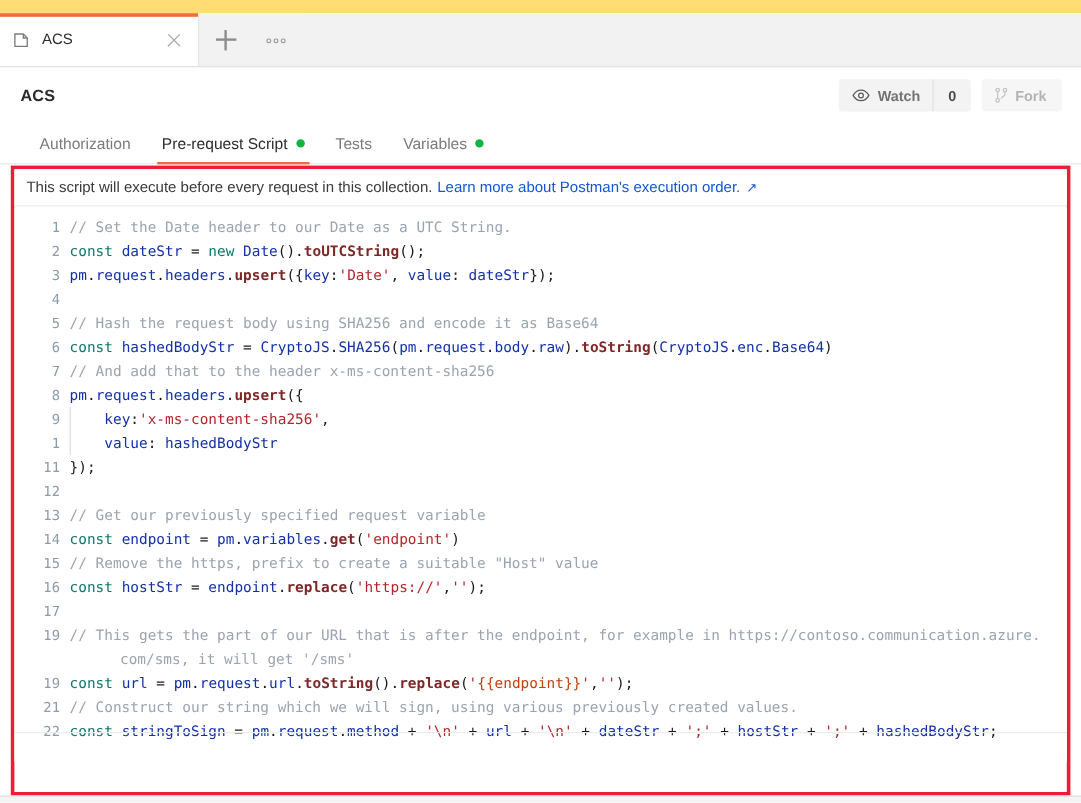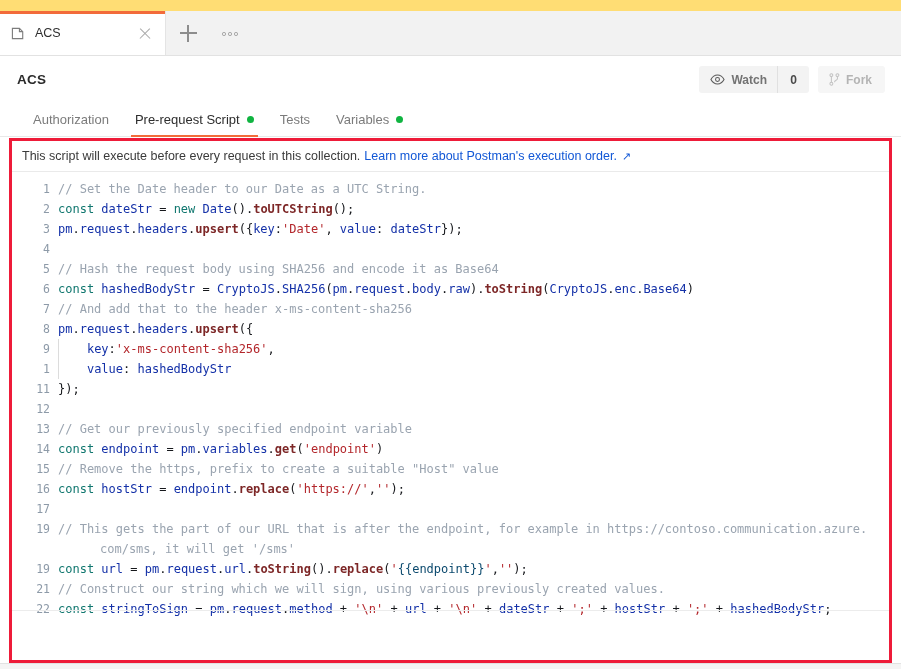--- a/index.html
+++ b/index.html
@@ -156,21 +156,21 @@
   .wrapline { padding-left: 42px; display:block; }
 
   
   .cm  { color:#9aa4b0; }          
   .kw  { color:#0f766e; font-weight:400; }  
   .id  { color:#1431a8; }          
   .pl  { color:#16181c; }          
   .prop{ color:#1431a8; }          
   .meth{ color:#7d2727; font-weight:700; }  
   .str { color:#b3262b; }          
-  .var { color:#0c4a6e;text-align:center; }          
+  .var { color:#c2410c;text-align:center; }          
 
   .editor-bottom-rule {
     position:absolute; left:0; right:0; bottom:24px; height:1px; background:#ececec;
   }
 
   .page-bottom {
     position:absolute; left:0; right:0; bottom:0; height:6px; background:#f4f4f4;
     border-top:1px solid #e2e2e2;
   }
 </style>
@@ -309,21 +309,21 @@
           <span class="code"><span class="pl">});</span></span>
         </div>
 
         <div class="code-row">
           <span class="gutter">12</span>
           <span class="code"></span>
         </div>
 
         <div class="code-row">
           <span class="gutter">13</span>
-          <span class="code"><span class="cm">// Get our previously specified endpoint variable</span></span>
+          <span class="code"><span class="cm">// Get our previously specified request variable</span></span>
         </div>
 
         <div class="code-row">
           <span class="gutter">14</span>
           <span class="code"><span class="kw">const</span> <span class="id">endpoint</span> <span class="pl">=</span> <span class="id">pm</span><span class="pl">.</span><span class="prop">variables</span><span class="pl">.</span><span class="meth">get</span><span class="pl">(</span><span class="str">'endpoint'</span><span class="pl">)</span></span>
         </div>
 
         <div class="code-row">
           <span class="gutter">15</span>
           <span class="code"><span class="cm">// Remove the https, prefix to create a suitable "Host" value</span></span>

